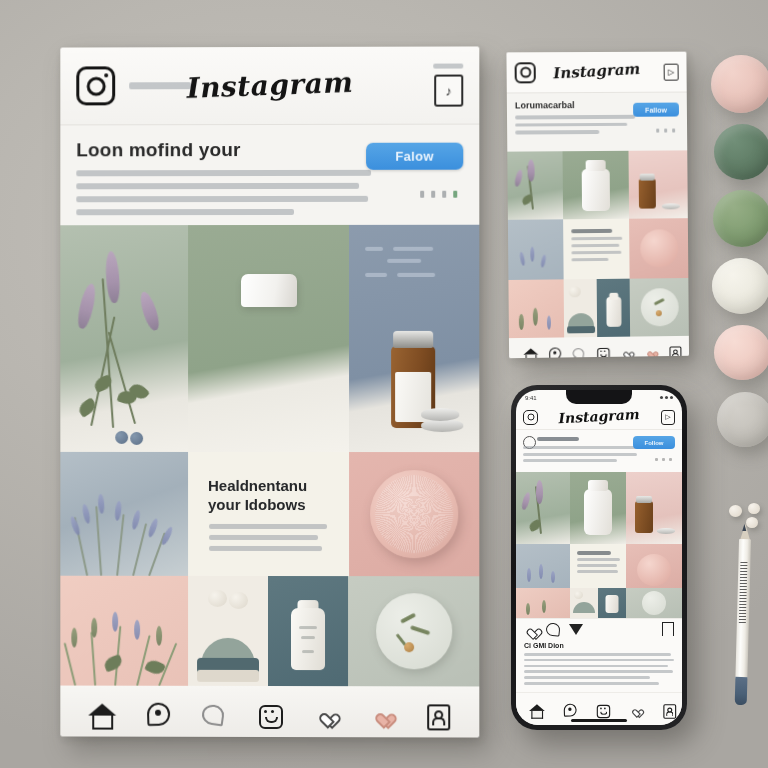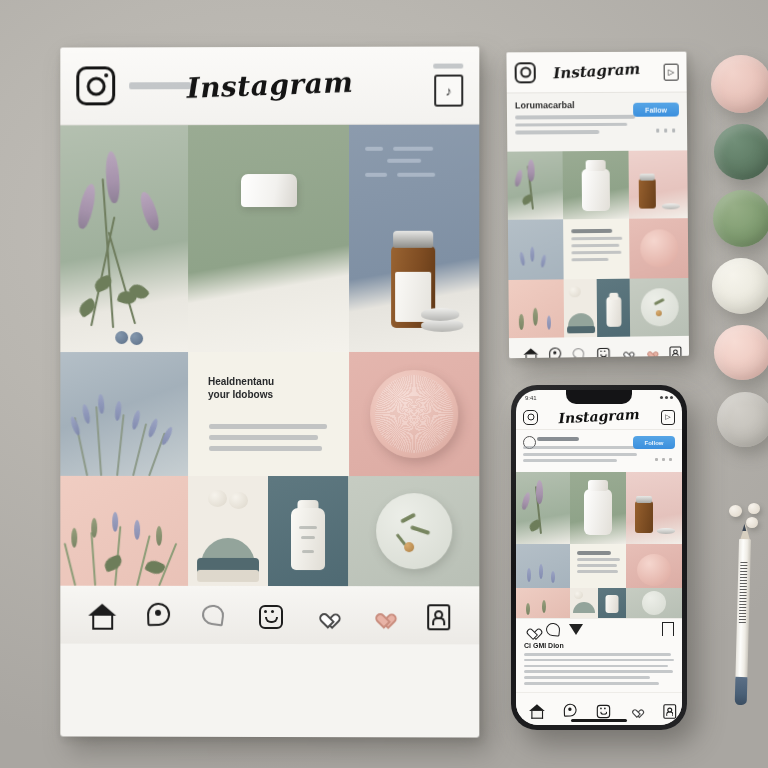--- a/index.html
+++ b/index.html
@@ -132,21 +132,21 @@
 
   
   .c-lav{flex:0 0 128px;height:124px;background:linear-gradient(160deg,#b4bfc7 0%,#a3b0ba 45%,#c7cfd2 100%);}
   .c-text{flex:0 0 161px;height:124px;background:#f4f2e9;}
   .c-disc{flex:1;height:124px;background:linear-gradient(160deg,#e4b6ae 0%,#dcaba3 100%);}
   .lav-stem{position:absolute;width:2px;background:#8d9a8a;border-radius:2px;transform-origin:bottom;}
   .lav-head{position:absolute;width:6px;height:20px;border-radius:50%;
     background:linear-gradient(180deg,#9aa2c4,#7e87ae);filter:blur(.5px);opacity:.9;}
   .text-card-h{
     position:absolute;left:20px;top:24px;right:16px;
-    font-size:10px;font-weight:700;color:#26282a;line-height:1.28;filter:blur(.4px);
+    font-size:15px;font-weight:700;color:#26282a;line-height:1.28;filter:blur(.4px);
   }
   .text-card-lines{position:absolute;left:21px;top:72px;display:flex;flex-direction:column;gap:6px;width:118px;}
   .text-card-lines div{height:5px;}
   .pink-disc{
     position:absolute;left:50%;top:50%;transform:translate(-50%,-50%);
     width:88px;height:88px;border-radius:50%;
     background:radial-gradient(circle at 38% 32%,#f3d3cb 0%,#e9bdb3 55%,#d3a298 100%);
     box-shadow:3px 5px 12px rgba(100,70,66,.28);
   }
   .pink-disc::after{
@@ -338,20 +338,36 @@
   <div class="topbar">
     <div class="ig-cam"></div>
     <div class="handle-blur blur-line"></div>
     <div class="ig-wordmark">Instagram</div>
     <div class="topbar-right">
       <div class="mini-blur blur-line"></div>
       <div class="msg-btn">♪</div>
     </div>
   </div>
 
+  <div id="bio">
+    <div class="bio-head">Loon mofind your</div>
+    <div class="bio-lines">
+      <div class="blur-line" style="width:100%"></div>
+      <div class="blur-line" style="width:96%"></div>
+      <div class="blur-line" style="width:99%"></div>
+      <div class="blur-line" style="width:74%"></div>
+    </div>
+    <div class="follow-btn">Falow</div>
+    <div class="stat-dots">
+      <span></span>
+      <span></span>
+      <span></span>
+      <span class="g"></span>
+    </div>
+  </div>
 
   <div id="grid">
 
     <div class="grid-row">
       <div class="cell c-herb">
         <div class="sprig" style="left:52px;bottom:24px;width:2px;height:150px;transform:rotate(-4deg);"></div>
         <div class="sprig" style="left:30px;bottom:26px;width:2px;height:112px;transform:rotate(12deg);"></div>
         <div class="sprig" style="left:74px;bottom:28px;width:2px;height:96px;transform:rotate(-16deg);"></div>
         <div class="floret" style="left:46px;top:26px;height:52px;transform:rotate(-4deg);"></div>
         <div class="floret" style="left:20px;top:58px;height:46px;transform:rotate(13deg);"></div>

